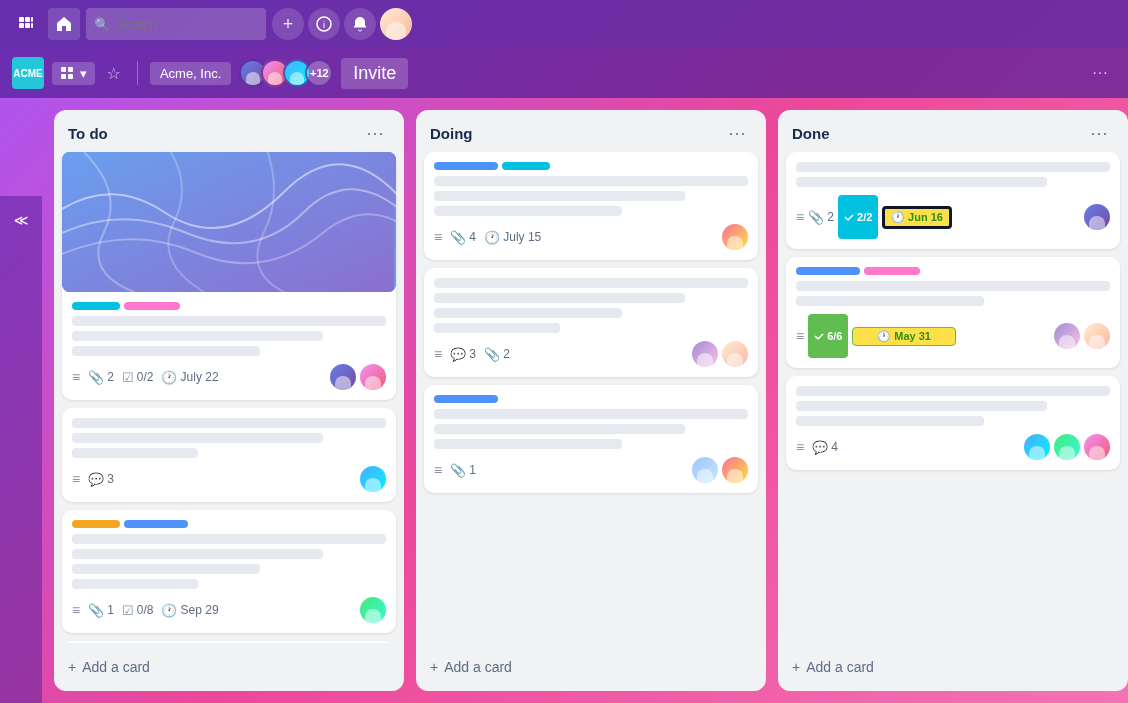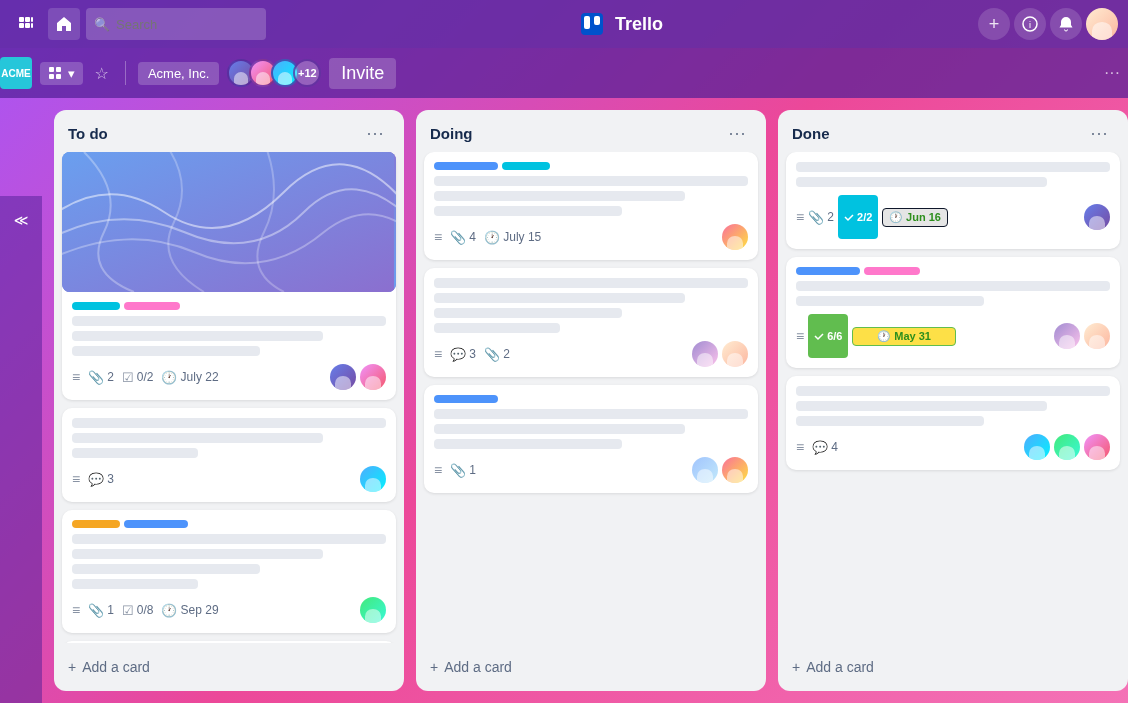--- a/index.html
+++ b/index.html
@@ -78,21 +78,21 @@
       font-size: 16px;
       background: rgba(255,255,255,0.15);
     }
 
     
     .sub-nav {
       height: 50px;
       background: rgba(80, 30, 150, 0.7);
       display: flex;
       align-items: center;
-      padding: 0 0;
+      padding: 0 12px;
       gap: 8px;
     }
     .board-logo {
       background: #26c6da;
       width: 32px; height: 32px;
       border-radius: 4px;
       display: flex; align-items: center; justify-content: center;
       color: white;
       font-size: 11px;
       font-weight: bold;
@@ -379,28 +379,20 @@
     </svg>
   </div>
   <div class="nav-home-icon">
     <svg width="16" height="16" viewBox="0 0 16 16" fill="white">
       <path d="M8 1L1 7v8h5v-5h4v5h5V7L8 1z"></path>
     </svg>
   </div>
   <div class="search-wrapper">
     <span class="search-icon-nav">🔍</span>
     <input class="nav-search" type="text" placeholder="Search" style="">
-  </div>
-  <div class="trello-logo" style="flex:1;display:flex;align-items:center;justify-content:center;">
-    <svg width="22" height="22" viewBox="0 0 22 22" fill="none">
-      <rect width="22" height="22" rx="4" fill="#0052CC"></rect>
-      <rect x="3" y="3" width="6" height="13" rx="2" fill="white"></rect>
-      <rect x="13" y="3" width="6" height="9" rx="2" fill="white"></rect>
-    </svg>
-    <span style="color:white;font-size:18px;font-weight:700;margin-left:6px;">Trello</span>
   </div>
   <div class="nav-right">
     <div class="nav-icon-btn">
       <span style="font-size:18px;font-weight:300;">+</span>
     </div>
     <div class="nav-icon-btn">
       <svg width="16" height="16" viewBox="0 0 16 16" fill="white">
         <circle cx="8" cy="8" r="7" stroke="white" stroke-width="1.5" fill="none"></circle>
         <text x="8" y="12" text-anchor="middle" fill="white" font-size="9" font-family="sans-serif">i</text>
       </svg>
@@ -685,21 +677,21 @@
         </div>
         <div class="card-meta" style="flex-wrap:wrap;gap:4px;">
           <span class="description-icon">≡</span>
           <span class="meta-icon">📎 <span>2</span></span>
           <span class="badge badge-teal">
             <svg width="10" height="10" viewBox="0 0 10 10" fill="white">
                 <path d="M1 5l3 3 5-5" stroke="white" stroke-width="1.5" fill="none"></path>
               </svg>
             2/2
           </span>
-          <span class="badge" style="background:#e5e5e5;color:#2d8f1d;border:1px solid #0f172a;font-size:11px;font-weight:600;padding:2px 6px;border-radius:4px;">
+          <span class="badge" style="background:#fde047;color:#2d8f1d;border:3px solid #0f172a;font-size:11px;font-weight:600;padding:2px 6px;border-radius:4px;">
             🕐 Jun 16
           </span>
           <div class="card-avatars">
             <div class="card-avatar av1">
                 <div class="avatar-face">
                   <div class="avatar-body"></div>
                 </div>
               </div>
           </div>
         </div>

